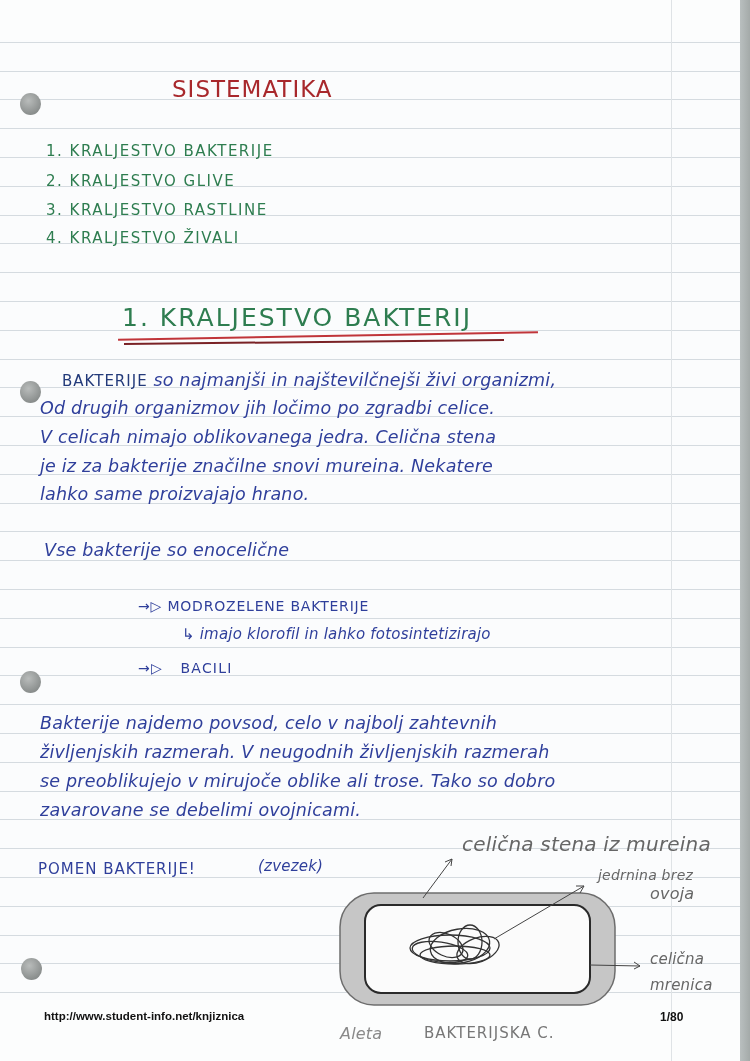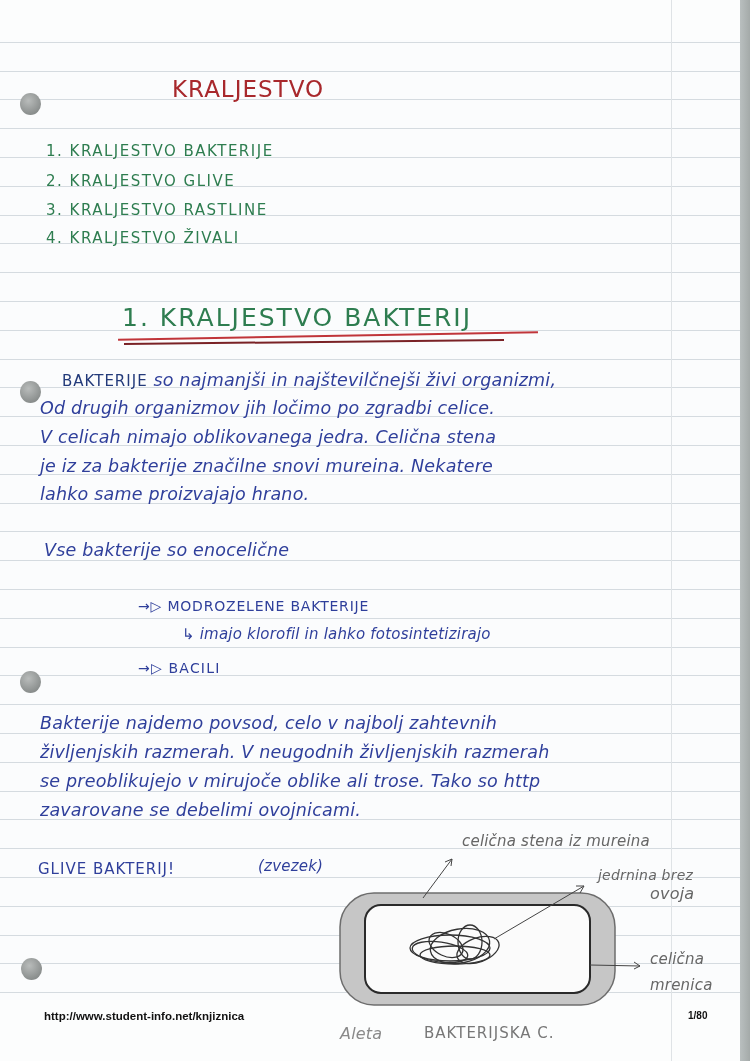--- a/index.html
+++ b/index.html
@@ -47,40 +47,40 @@
     .caps { font-style: normal; letter-spacing: 1px; }
     .red-underline {
       position: absolute; height: 1.5px; background: #c0353a;
     }
     .gray-text { color: #666666; }
     .footer-url {
       position: absolute; left: 44px; top: 1010px;
       font-family: "Liberation Sans", sans-serif; font-weight: bold; font-size: 11.5px; color: #111;
     }
     .footer-page {
-      position: absolute; left: 688px; top: 1010px;
-      font-family: "Liberation Sans", sans-serif; font-weight: bold; font-size: 10px; color: #111;
+      position: absolute; left: 660px; top: 1010px;
+      font-family: "Liberation Sans", sans-serif; font-weight: bold; font-size: 12px; color: #111;
     }
     svg { position: absolute; overflow: visible; }
   </style>
 </head>
 <body>
 
 <div class="paper"></div>
 <div class="paper-top-white"></div>
 <div class="paper-bottom-white"></div>
 <div class="margin-line"></div>
 <div class="right-edge"></div>
 
 <div class="hole" style="left:20px; top:93px;"></div>
 <div class="hole" style="left:20px; top:381px;"></div>
 <div class="hole" style="left:20px; top:671px;"></div>
 <div class="hole" style="left:21px; top:958px;"></div>
 
-<div class="hw title" style="left:172px; top:76px;">KRALJESTVO</div>
+<div class="hw title" style="left:172px; top:76px;">SISTEMATIKA</div>
 
 <div>
   <div class="hw green list-item" style="left:46px; top:142px;">1. KRALJESTVO BAKTERIJE</div>
   <div class="hw green list-item" style="left:46px; top:172px;">2. KRALJESTVO GLIVE</div>
   <div class="hw green list-item" style="left:46px; top:201px;">3. KRALJESTVO RASTLINE</div>
   <div class="hw green list-item" style="left:46px; top:229px;">4. KRALJESTVO ŽIVALI</div>
 </div>
 
 <div class="hw green section-title" style="left:122px; top:303px;">1. KRALJESTVO BAKTERIJ</div>
 <div class="red-underline" style="left:118px; top:335px; width:420px; transform:rotate(-1deg);"></div>
@@ -102,35 +102,35 @@
   <div class="hw blue" style="left:138px; top:598px; font-size:14px; font-style:normal; letter-spacing:0.8px;">
     <span>→▷</span>
     <span>MODROZELENE BAKTERIJE</span>
   </div>
   <div class="hw blue" style="left:182px; top:625px; font-size:15px;">
     <span>↳</span>
     <span>imajo klorofil in lahko fotosintetizirajo</span>
   </div>
   <div class="hw blue" style="left:138px; top:660px; font-size:14px; font-style:normal; letter-spacing:1.2px;">
     <span>→▷</span>
-    <span style="margin-left:0;">BACILI</span>
+    <span style="margin-left:12px;">BACILI</span>
   </div>
 </div>
 
 <div>
   <div class="hw blue body-line" style="left:40px; top:713px;">Bakterije najdemo povsod, celo v najbolj zahtevnih</div>
   <div class="hw blue body-line" style="left:40px; top:742px;">življenjskih razmerah. V neugodnih življenjskih razmerah</div>
-  <div class="hw blue body-line" style="left:40px; top:771px;">se preoblikujejo v mirujoče oblike ali trose. Tako so http</div>
+  <div class="hw blue body-line" style="left:40px; top:771px;">se preoblikujejo v mirujoče oblike ali trose. Tako so dobro</div>
   <div class="hw blue body-line" style="left:40px; top:800px;">zavarovane se debelimi ovojnicami.</div>
 </div>
 
-<div class="hw blue" style="left:38px; top:860px; font-size:15px; font-style:normal; letter-spacing:1px;">GLIVE BAKTERIJ!</div>
+<div class="hw blue" style="left:38px; top:860px; font-size:15px; font-style:normal; letter-spacing:1px;">POMEN BAKTERIJE!</div>
 <div class="hw blue" style="left:258px; top:857px; font-size:15px;">(zvezek)</div>
 
-<div class="hw gray-text" style="left:462px; top:832px; font-size:15px;">celična stena iz mureina</div>
+<div class="hw gray-text" style="left:462px; top:832px; font-size:20px;">celična stena iz mureina</div>
 <div class="hw gray-text" style="left:598px; top:867px; font-size:14px;">jedrnina brez</div>
 <div class="hw gray-text" style="left:650px; top:884px; font-size:16px;">ovoja</div>
 <div class="hw gray-text" style="left:650px; top:950px; font-size:15px;text-align:right;">celična</div>
 <div class="hw gray-text" style="left:650px; top:976px; font-size:15px;">mrenica</div>
 
 <svg style="left:0; top:0; width:750px; height:1061px;">
 
   <rect x="340" y="893" width="275" height="112" rx="34" ry="34" fill="#c6c6c6" stroke="#6d6d6d" stroke-width="1.5"></rect>
 
   <rect x="365" y="905" width="225" height="88" rx="16" ry="16" fill="#fbfbfb" stroke="#2a2a2a" stroke-width="2"></rect>

